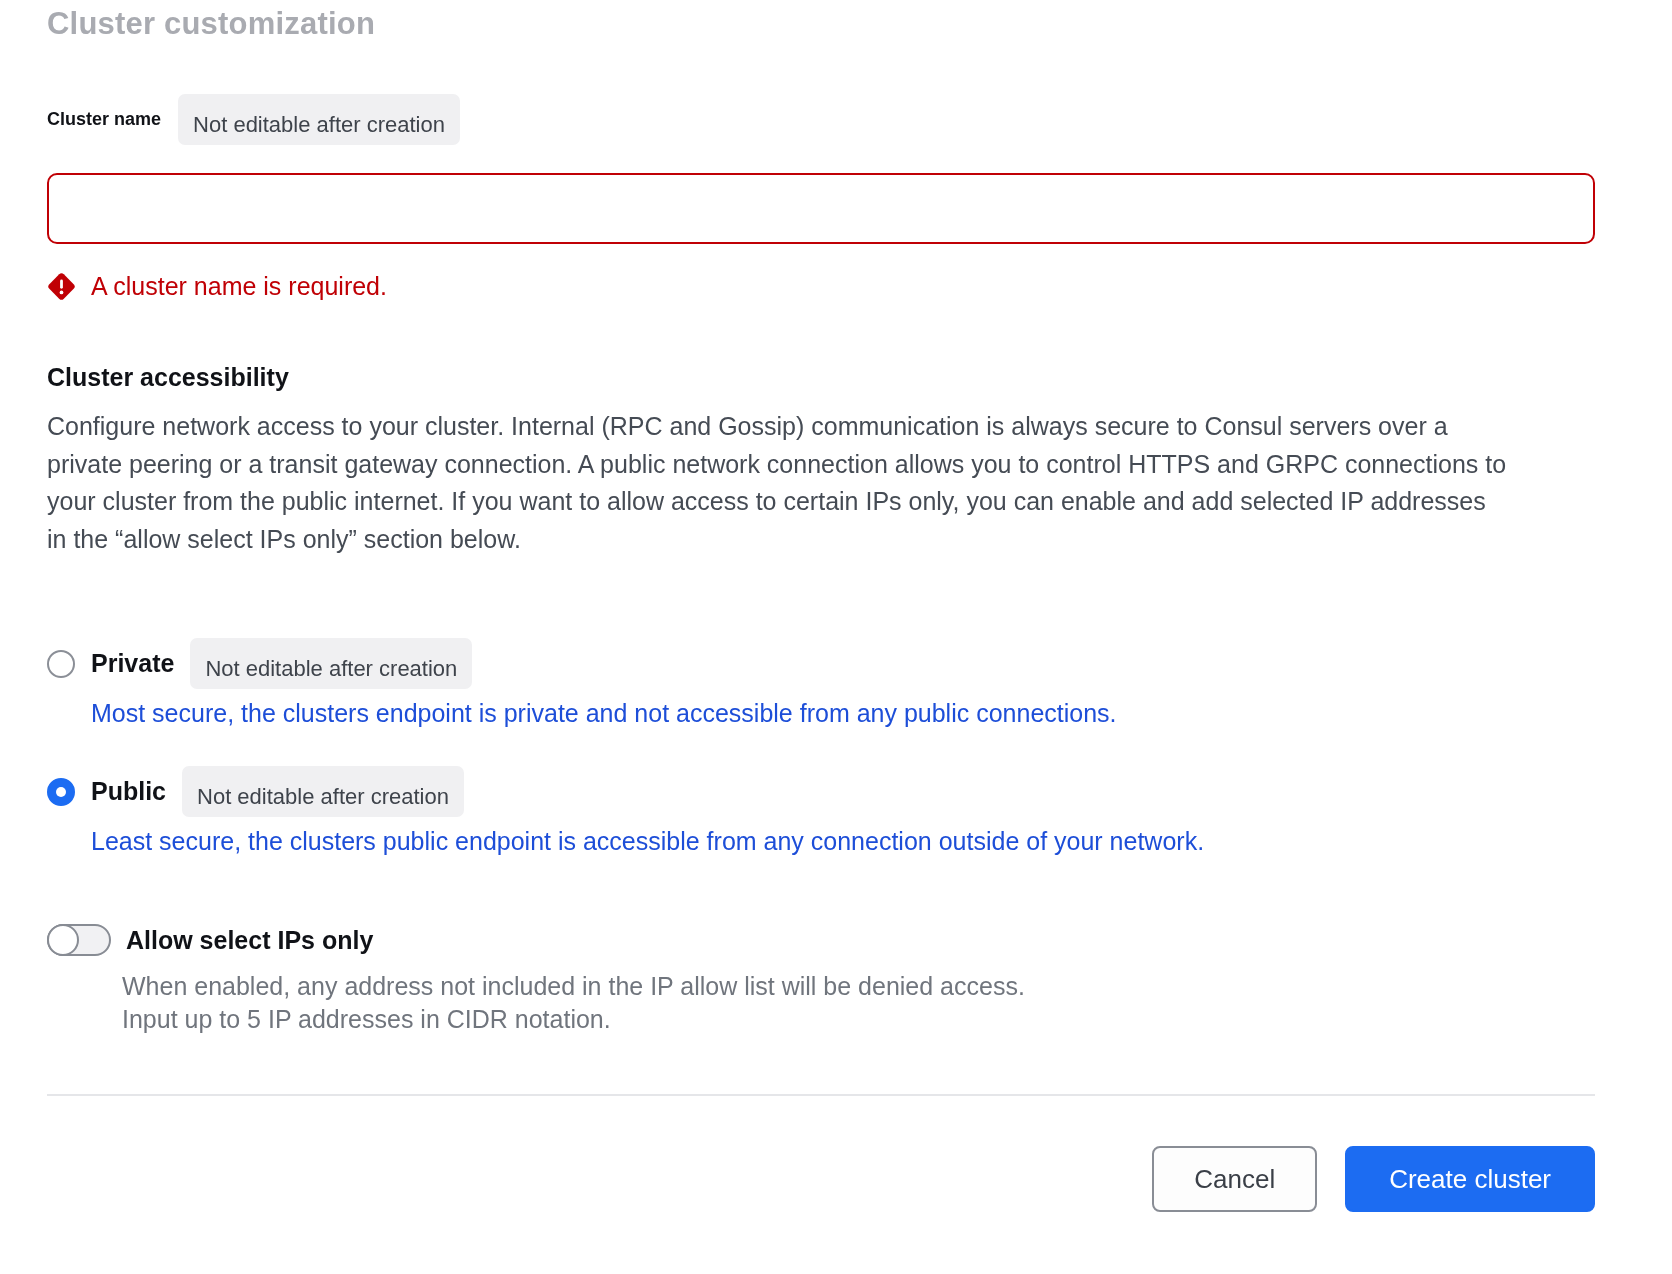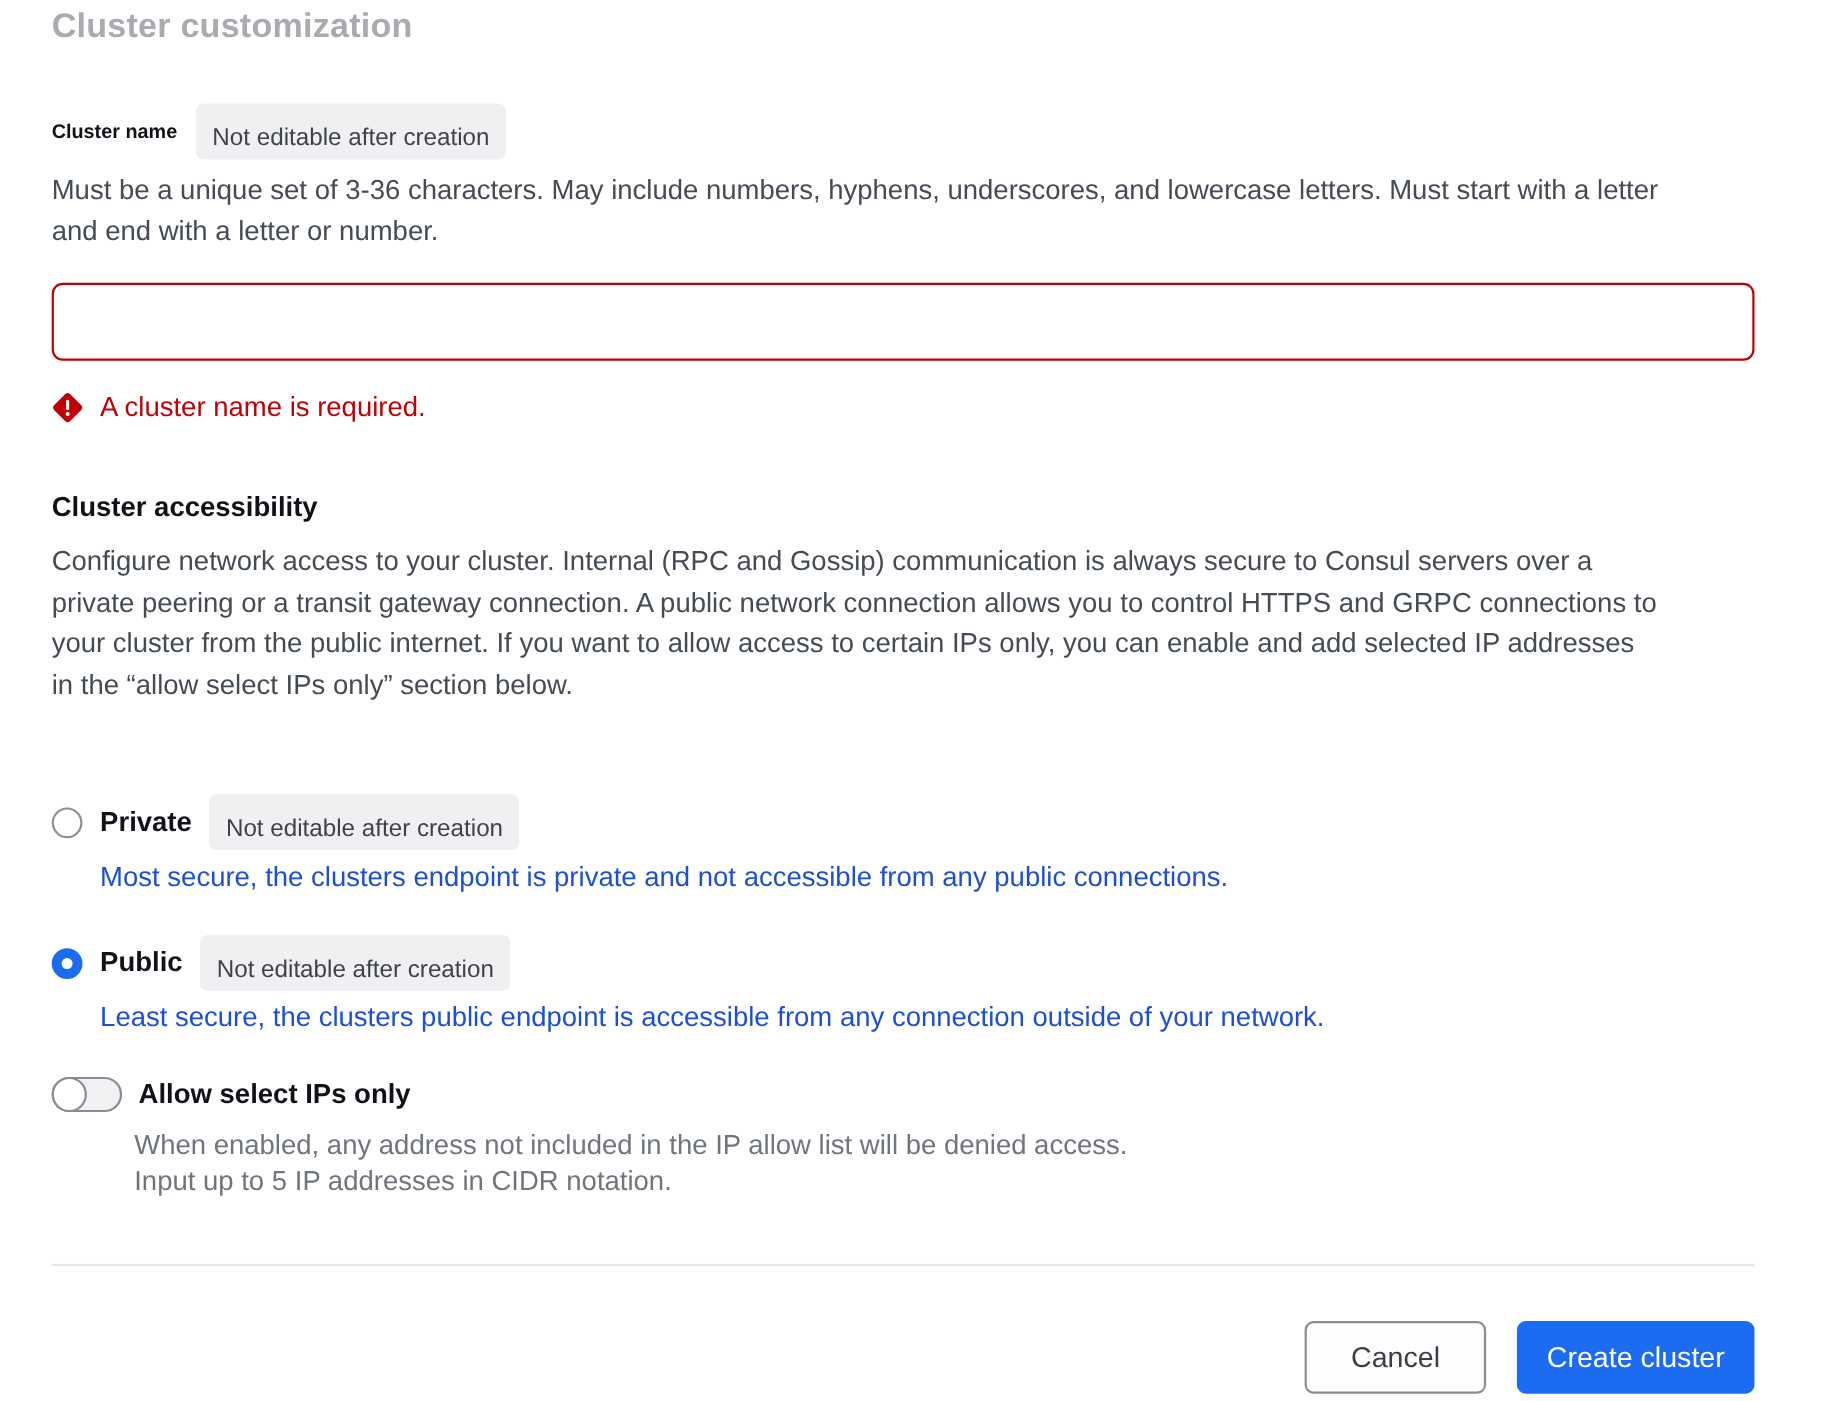--- a/index.html
+++ b/index.html
@@ -127,21 +127,21 @@
   }
   .option-desc {
     margin-top: 10px;
     margin-left: 44px;
     font-size: 25px;
     color: #1d4ed8;
     max-width: 1400px;
   }
 
   .toggle-row {
-    margin-top: 39px;
+    margin-top: 68px;
     display: flex;
     align-items: center;
     gap: 15px;
   }
   .toggle {
     position: relative;
     width: 64px; height: 32px;
     border-radius: 16px;
     background: #f1f1f3;
     border: 2px solid #888c94;
@@ -192,36 +192,35 @@
   .btn-secondary {
     background: #fdfdfd;
     border: 2px solid #898d95;
     color: #3a3f47;
     padding: 0 40px;
   }
   .btn-primary {
     background: #1c6cf2;
     border: 2px solid #1c6cf2;
     color: #ffffff;
-    padding: 0 25px;
+    padding: 0 42px;
   }
 </style>
 </head>
 <body>
 
 <div class="container">
 
   <h1 class="page-title">Cluster customization</h1>
 
   <div class="field-label-row">
     <span class="field-label">Cluster name</span>
     <span class="badge">Not editable after creation</span>
   </div>
 
-  <p class="helper-text">Must be a unique set of 3-36 characters. May include numbers, hyphens, underscores, and lowercase letters. Must start with a letter and end with a letter or number.</p>
 
   <input class="text-input" type="text" value="" style="">
 
   <div class="error-row">
     <svg class="error-icon" viewBox="0 0 24 24" aria-hidden="true">
       <path d="M10.06 1.94a2.75 2.75 0 0 1 3.88 0l8.12 8.12a2.75 2.75 0 0 1 0 3.88l-8.12 8.12a2.75 2.75 0 0 1-3.88 0L1.94 13.94a2.75 2.75 0 0 1 0-3.88Z" fill="#c00005"></path>
       <rect x="10.85" y="6.2" width="2.3" height="7.6" rx="1.15" fill="#ffffff"></rect>
       <circle cx="12" cy="16.9" r="1.55" fill="#ffffff"></circle>
     </svg>
     <span class="error-text">A cluster name is required.</span>

